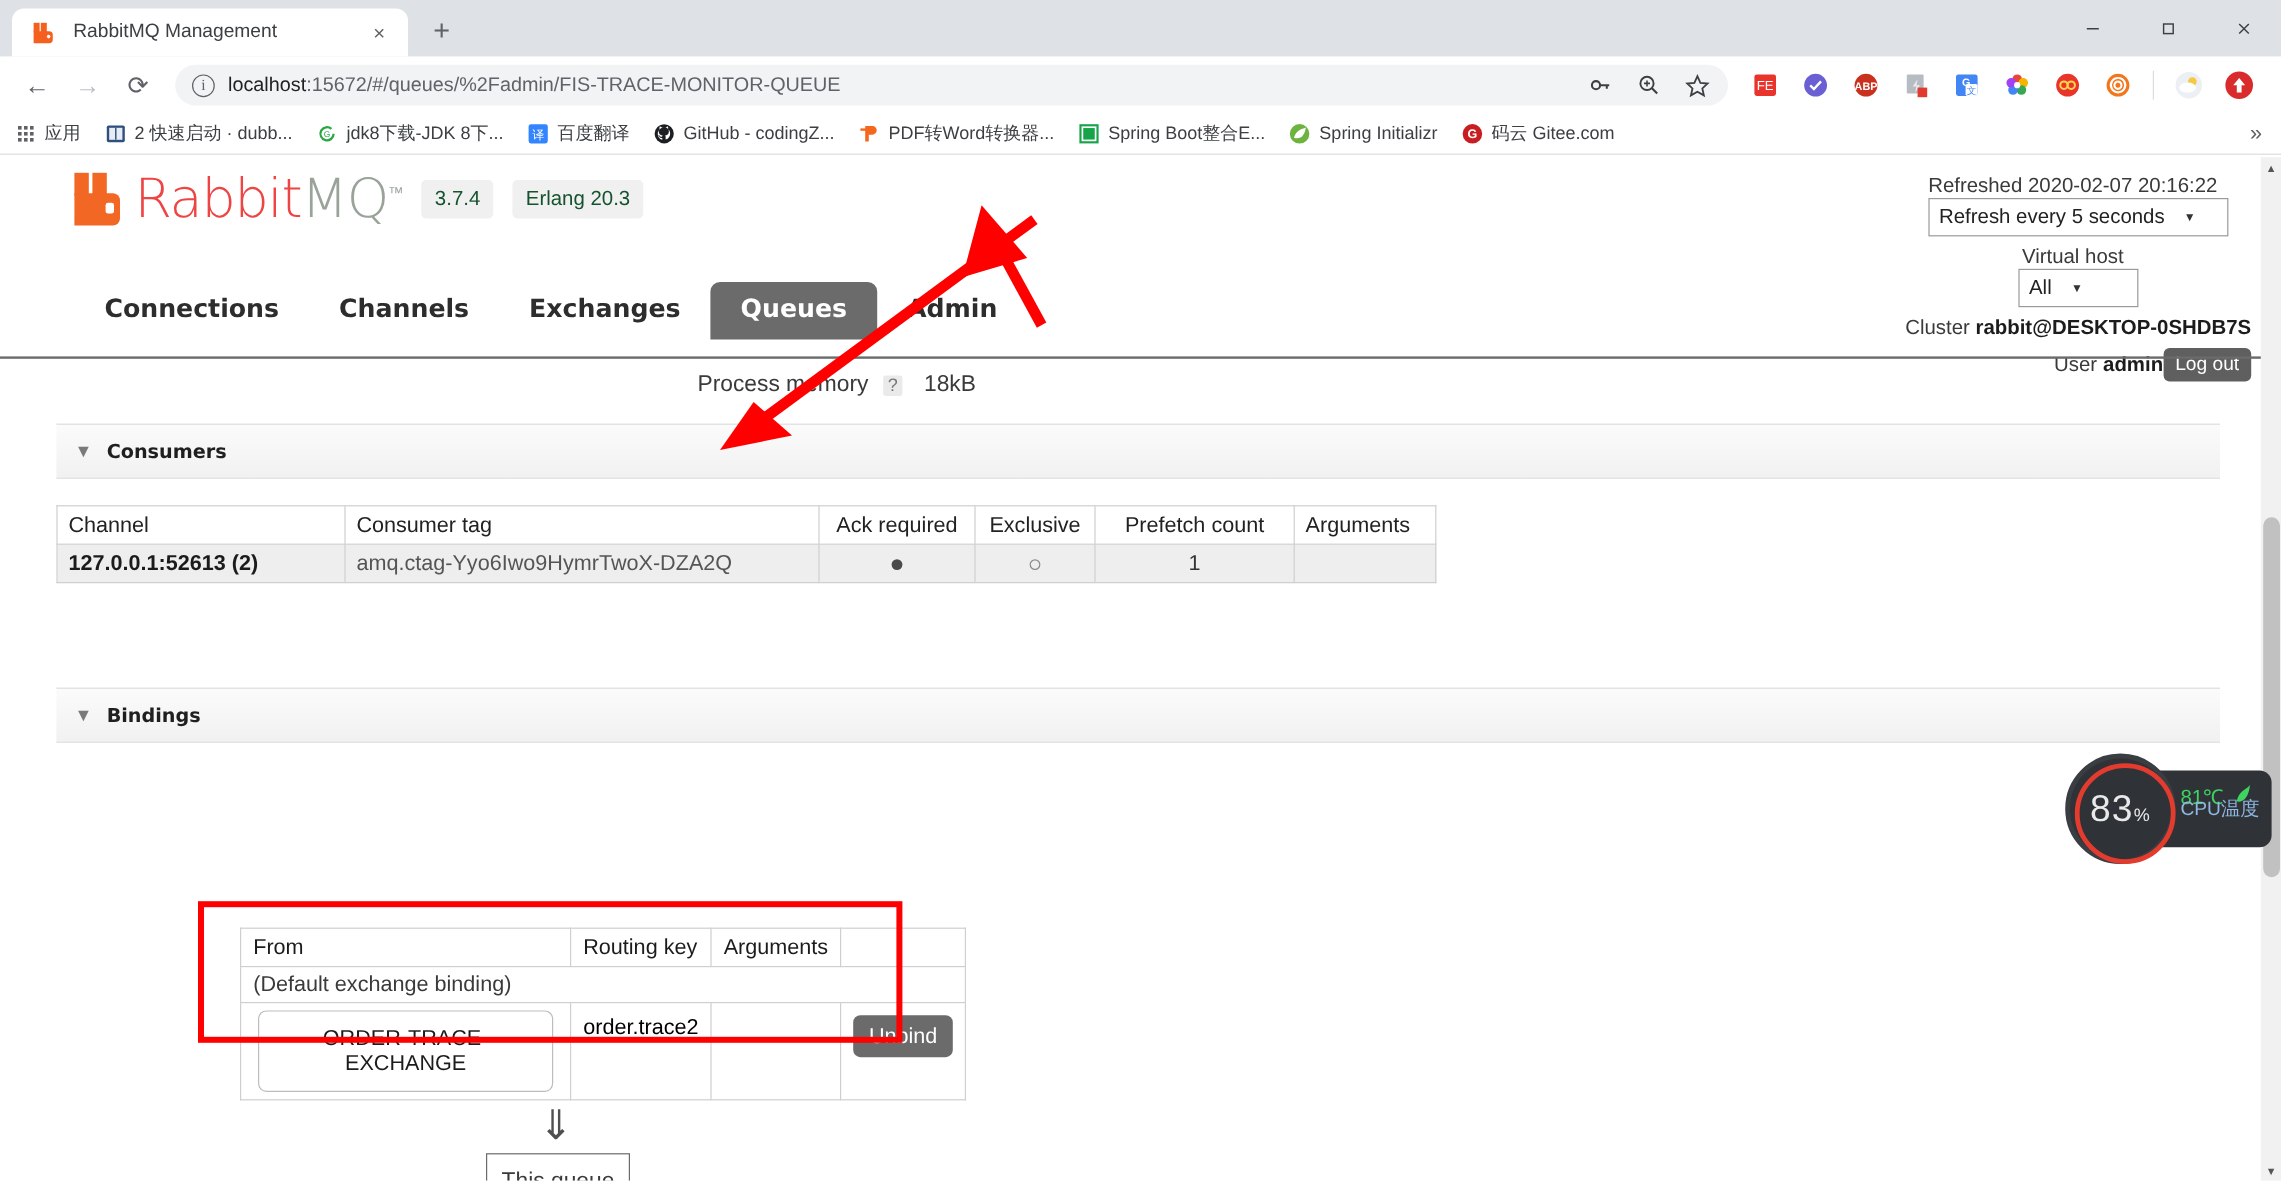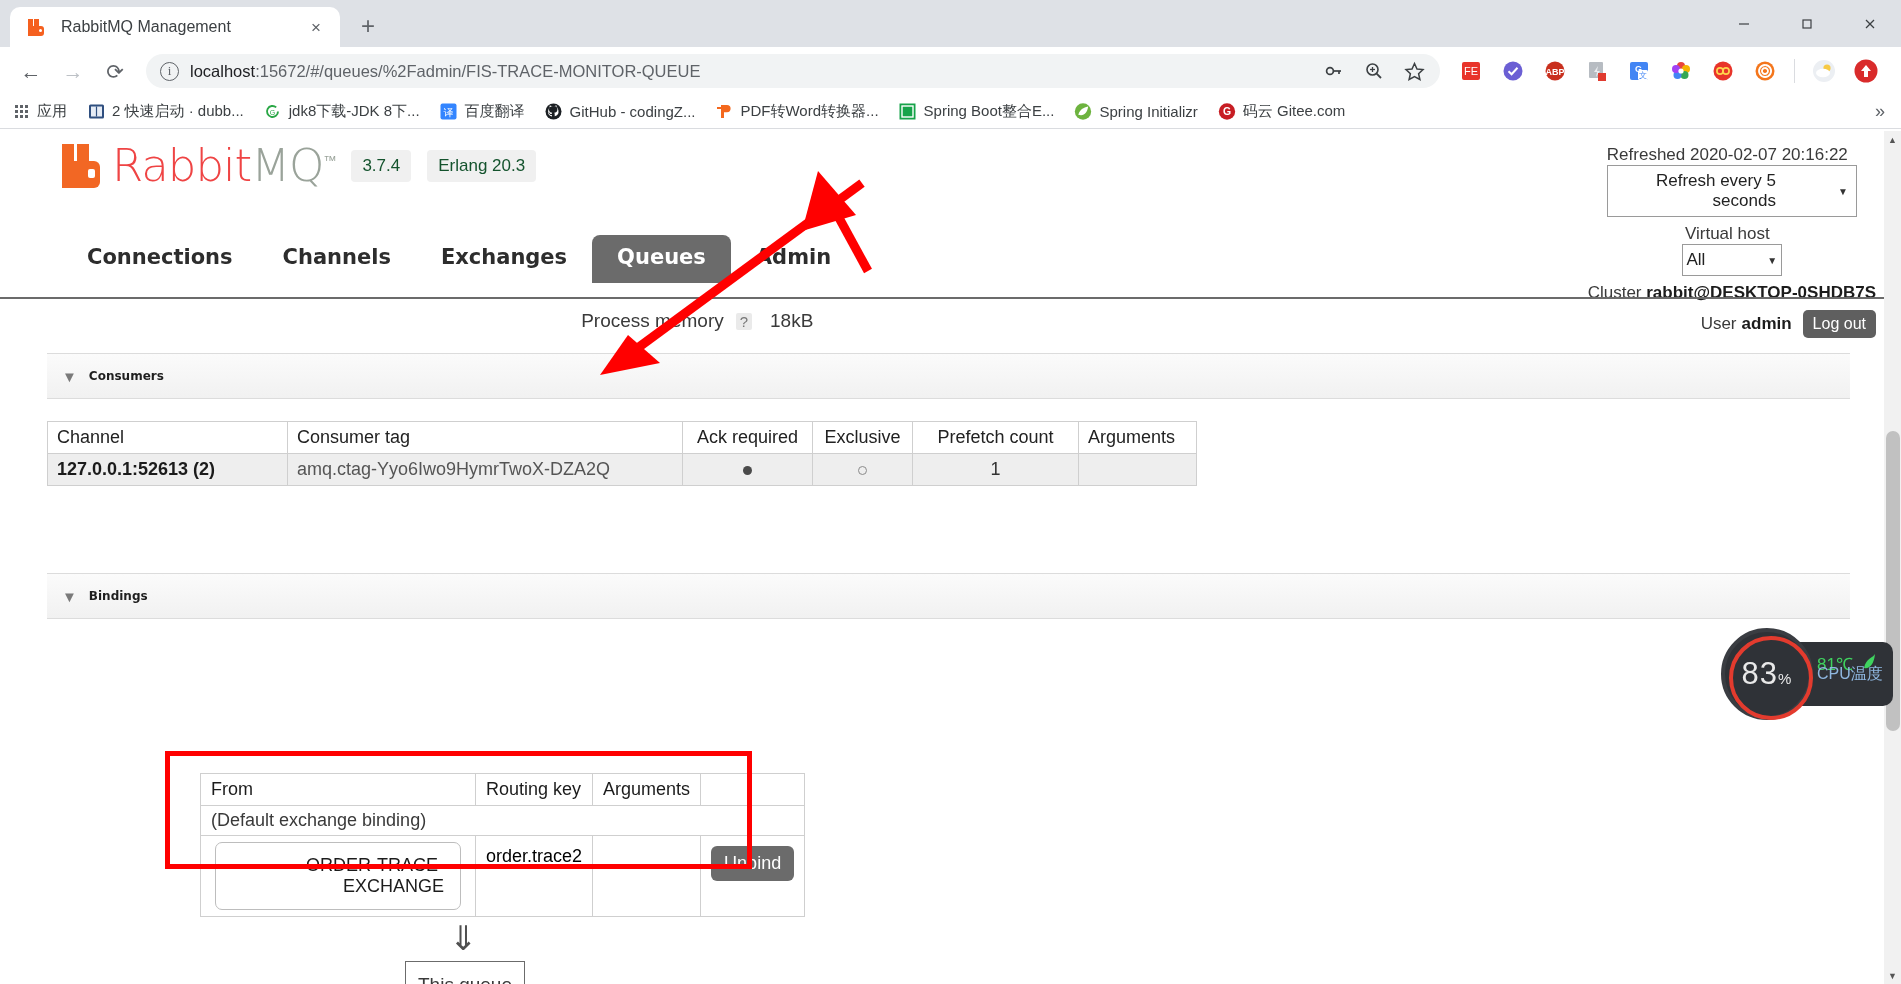--- a/index.html
+++ b/index.html
@@ -129,34 +129,33 @@
   .pill {
     background:#f0f0f0; border-radius: 4px; padding: 6px 11px;
     font-size: 17px; color:#14532d; margin-left: 16px;
   }
 
   .hdr-right { position:absolute; right: 25px; top: 14px; text-align:right; }
   .hr-line { display:flex; align-items:center; justify-content:flex-end; margin-bottom: 7px; flex-direction: column; }
   .hr-label { font-size: 17px; color:#3a3a3a; margin-right: 9px; }
   .sel {
     border:1px solid #9a9a9a; background:#fff; font-size:17px; color:#222;
-    padding: 5px 8px; display:flex; align-items:center; justify-content:center;
+    padding: 5px 8px; display:flex; align-items:center; justify-content:flex-start;
     font-family:"Liberation Sans", sans-serif;
-    gap:46px;
   }
   .sel .caret { margin-left: 16px; font-size: 10px; color:#333; }
   .sel-refresh { width: 250px; }
   .sel-vhost { width: 100px; }
   .hr-cluster { font-size:17px; color:#3a3a3a; margin-top: 4px; }
   .hr-cluster b { color:#1c1c1c; }
   .hr-user { font-size:17px; color:#3a3a3a; display:flex; align-items:center; justify-content:flex-end; margin-top: 7px; }
   .hr-user b { color:#1c1c1c; margin-left: 5px; }
   .logout-btn {
     background:#5f5f5f; color:#fff; border-radius:5px; padding: 5px 10px;
-    font-size:16px; margin-left: 11px;
+    font-size:16px; 
   }
 
   
   .navtabs {
     position:absolute; left: 0; top: 104px; width: 1901px; height: 64px;
     display:flex; align-items:flex-start; padding-left: 62px;
     border-bottom: 2px solid #6b6b6b;
   }
   .navtab {
     font-size: 21px; font-weight: bold; color:#2d2d2d;
@@ -178,21 +177,21 @@
   .cut-vals { display:flex; }
   .cut-vals span { display:inline-block; width: 119px; text-align:center; color:#3a3a3a; }
 
   .section-bar {
     background: linear-gradient(#fbfbfb, #f1f1f1);
     border-top: 1px solid #dcdcdc; border-bottom:1px solid #dcdcdc;
     height: 46px; display:flex; align-items:center;
     padding-left: 15px; margin: 0 47px;
   }
   .tri { color:#7a7a7a; font-size: 15px; margin-right: 12px; }
-  .section-title { font-size: 12px; font-weight:bold; color:#1f1f1f; font-family:"DejaVu Sans", sans-serif; }
+  .section-title { font-size: 16px; font-weight:bold; color:#1f1f1f; font-family:"DejaVu Sans", sans-serif; }
 
   table.grid { border-collapse: collapse; font-size: 18px; color:#333; }
   table.grid th {
     background: #ffffff; border: 1px solid #cfcfcf;
     font-weight: normal; color:#222; text-align:left;
     padding: 5px 9px; white-space: nowrap;
   }
   table.grid td {
     background: #eeeeee; border: 1px solid #cfcfcf;
     padding: 5px 9px; white-space:nowrap;
@@ -209,21 +208,21 @@
   table.bind th {
     background:#fff; border:1px solid #cfcfcf; font-weight:normal; color:#1c1c1c;
     text-align:left; padding: 5px 10px; white-space:nowrap;
   }
   table.bind td { border:1px solid #cfcfcf; background:#fff; padding: 4px 10px; vertical-align: middle; }
   .bind-sub td {
     background: linear-gradient(#f7f7f7,#e9e9e9); color:#3a3a3a; padding: 5px 10px;
   }
   .exch-btn {
     border:1px solid #bdbdbd; border-radius: 7px; background:#fff;
-    padding: 12px 16px; font-size: 18px; color:#1c1c1c; text-align:right;
+    padding: 12px 16px; font-size: 18px; color:#1c1c1c; text-align:center;
     display:inline-block; min-width: 240px;
   }
   .unbind-btn {
     background:#6b6b6b; color:#fff; border-radius:6px; padding: 7px 13px;
     font-size:18px; display:inline-block;
   }
   .redbox {
     position:absolute; left: 165px; top: 620px; width: 587px; height: 118px;
     border: 5px solid #ff0000; pointer-events:none; z-index: 6;
   }

